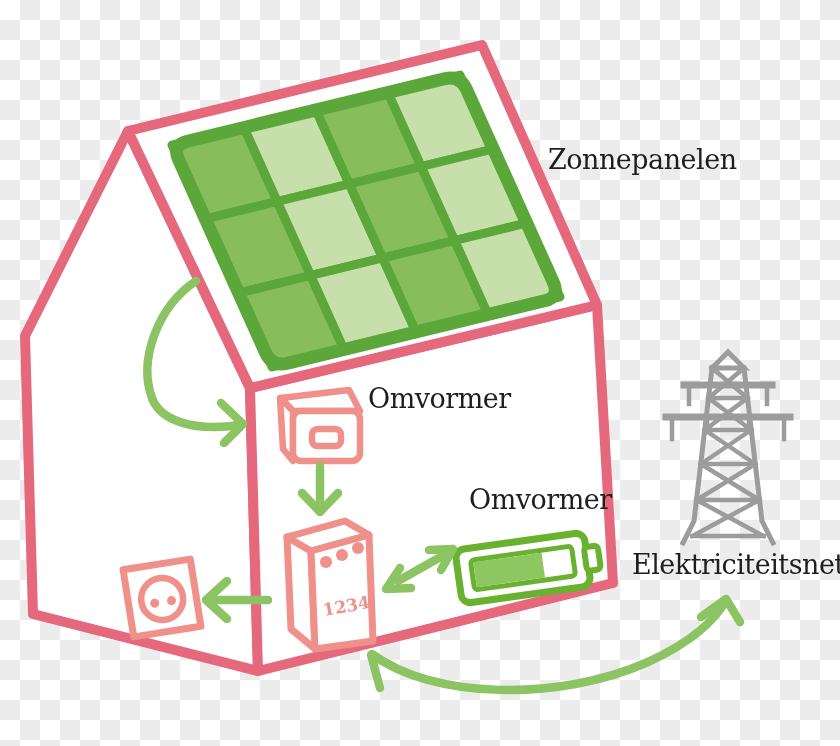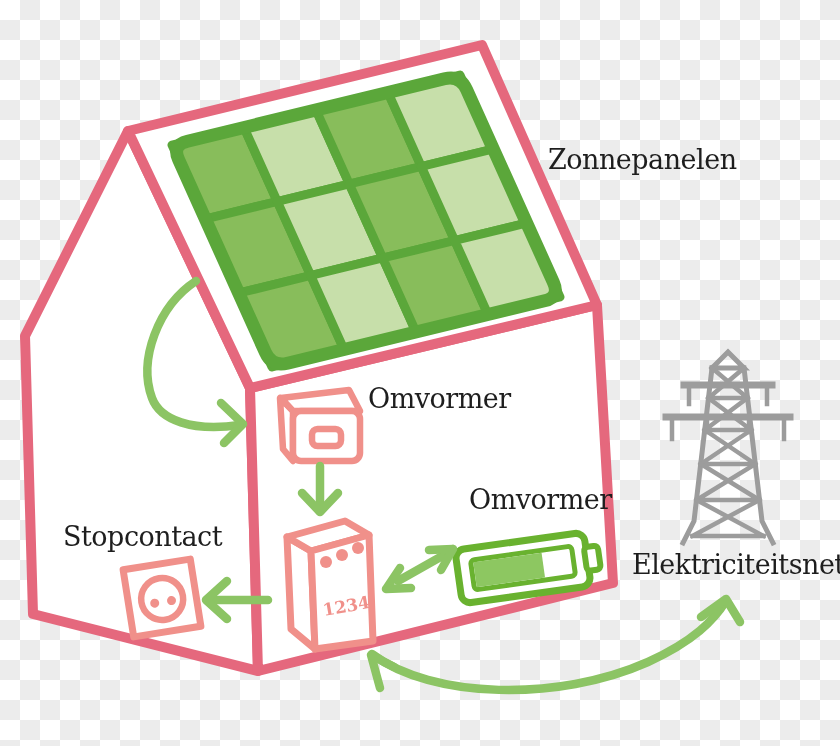--- a/index.html
+++ b/index.html
@@ -142,15 +142,14 @@
 
       <path class="arrow" d="M372,654 C432,699 558,702 648,662 C694,641 714,620 726,601"></path>
       <path class="arrow" d="M394,667 L371,655 M380,688 L371,655"></path>
       <path class="arrow" d="M701,617 L726,599 M740,622 L726,599"></path>
     </g>
   </svg>
 
   <div class="label" style="left:548px;top:145px">Zonnepanelen</div>
   <div class="label" style="left:368px;top:384px">Omvormer</div>
   <div class="label" style="left:469px;top:485px">Omvormer</div>
-  <div class="label" style="left:63px;top:522px">Stopcontact</div>
   <div class="label" style="left:632px;top:550px">Elektriciteitsnet</div>
 </div>
 
 </body></html>

